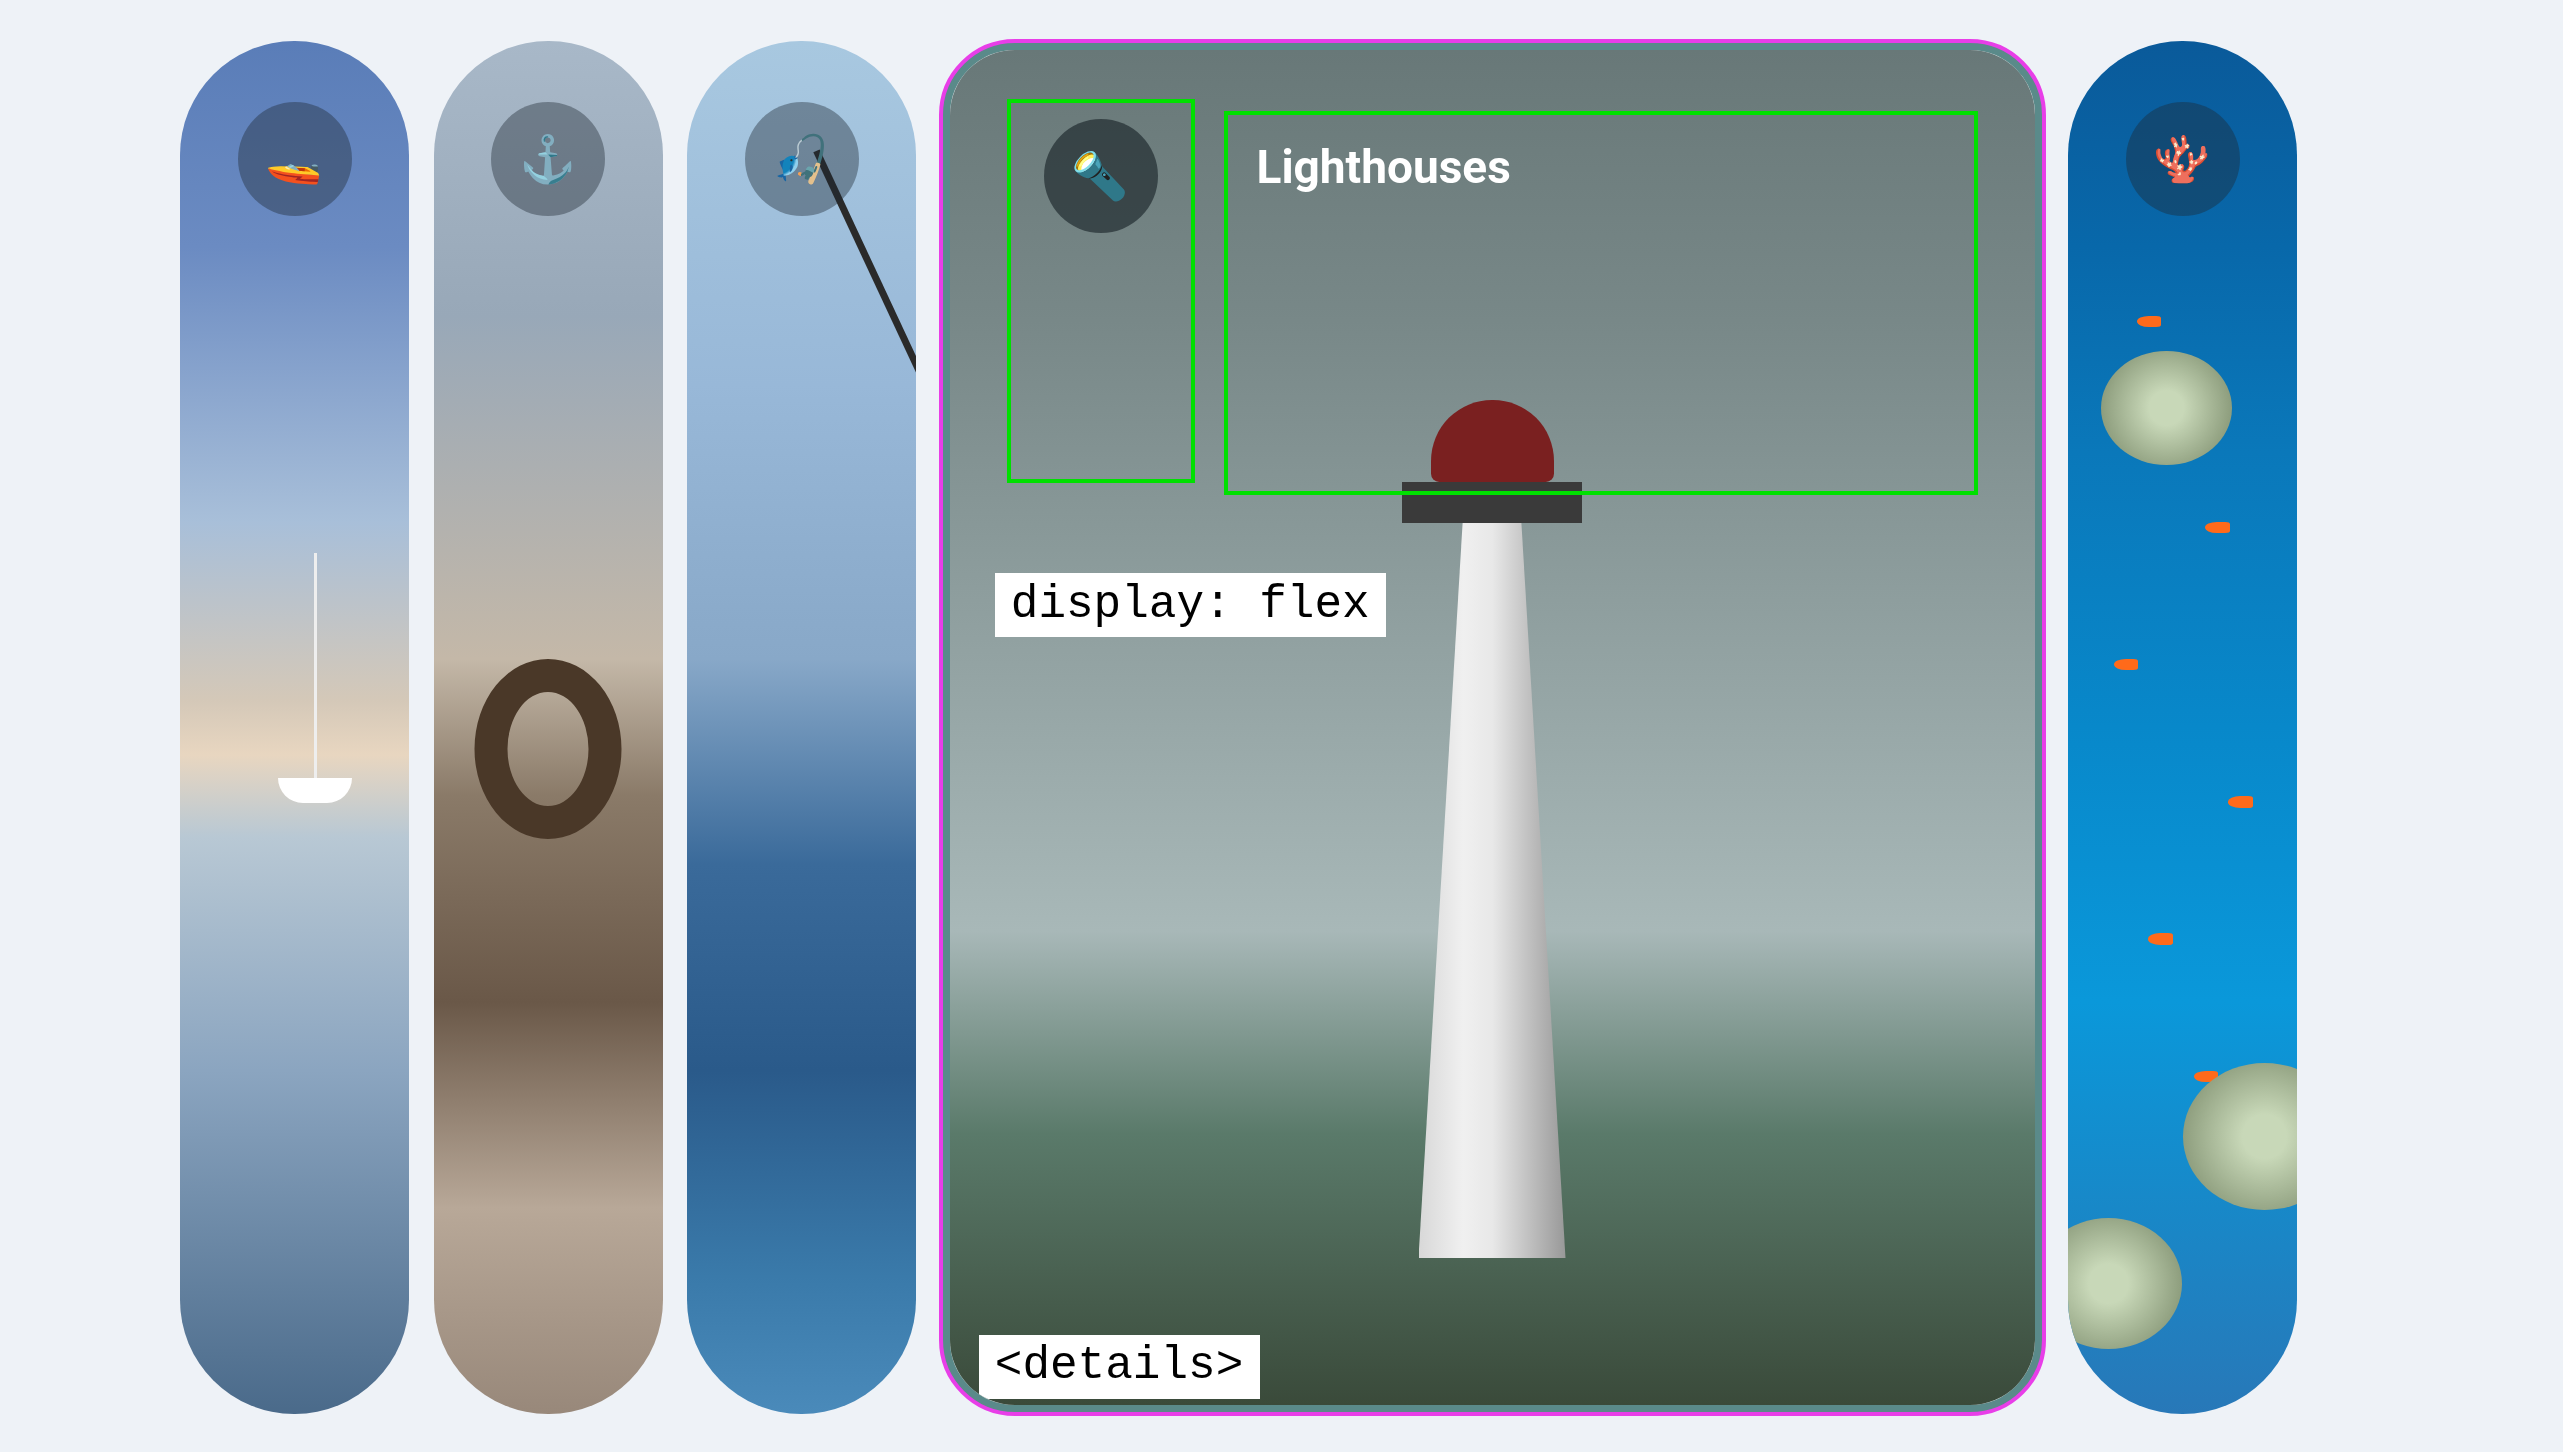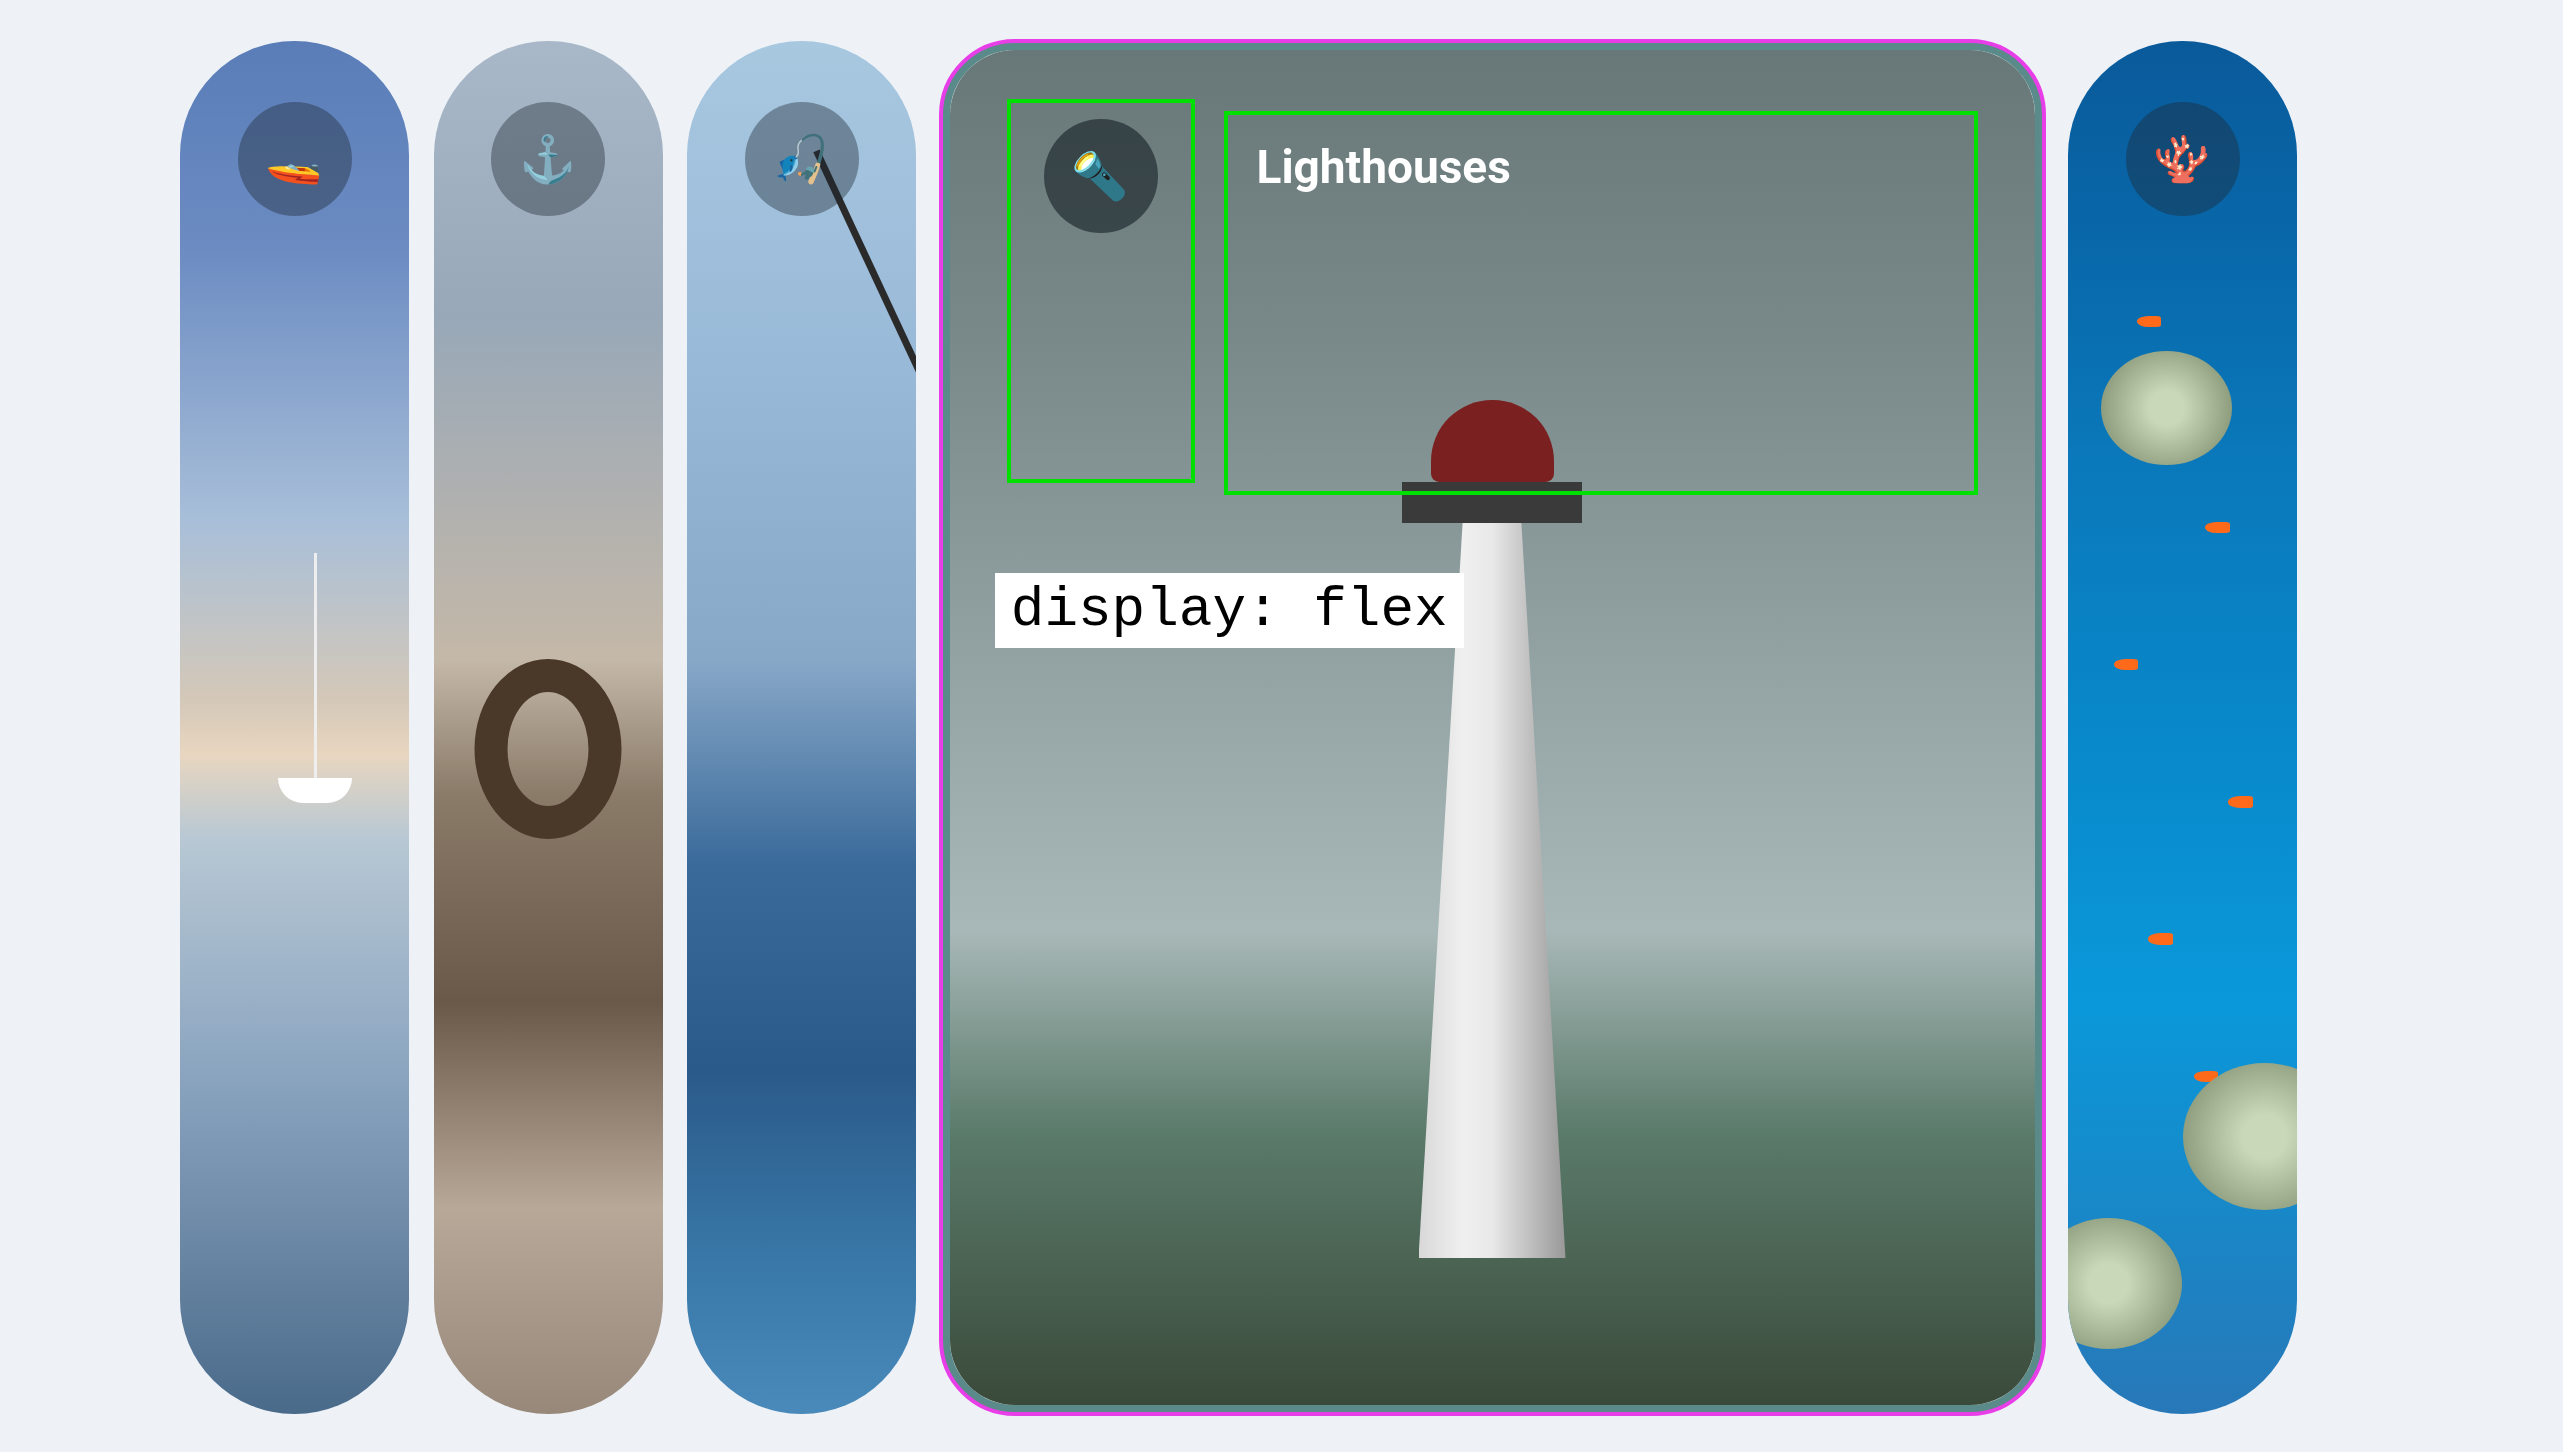--- a/index.html
+++ b/index.html
@@ -171,21 +171,21 @@
       line-height: 1.35;
       font-weight: 400;
       color: #f0f0f0;
     }
     
     .annotation {
       position: absolute;
       background: #fff;
       color: #000;
       font-family: "Courier New", Courier, monospace;
-      font-size: 56px;
+      font-size: 46px;
       font-weight: 400;
       padding: 6.5px 16.3px;
       z-index: 5;
       line-height: 1.1;
     }
     
     .annotation-flex {
       top: 523px;
       left: 45px;
     }
@@ -337,20 +337,21 @@
         <div class="summary-icon-circle">
           <span>🔦</span>
         </div>
       </div>
       <div class="summary-text-box">
         <div class="summary-title">Lighthouses</div>
       </div>
     </div>
 
     <div class="annotation annotation-flex">display: flex</div>
+    <div class="annotation annotation-details">&lt;details&gt;</div>
   </div>
 
   <div class="card">
     <div class="card-bg bg-coral">
       <div class="scene-coral-fish">
         <div class="fish" style="top:20%;left:30%"></div>
         <div class="fish" style="top:35%;left:60%"></div>
         <div class="fish" style="top:45%;left:20%"></div>
         <div class="fish" style="top:55%;left:70%"></div>
         <div class="fish" style="top:65%;left:35%"></div>

